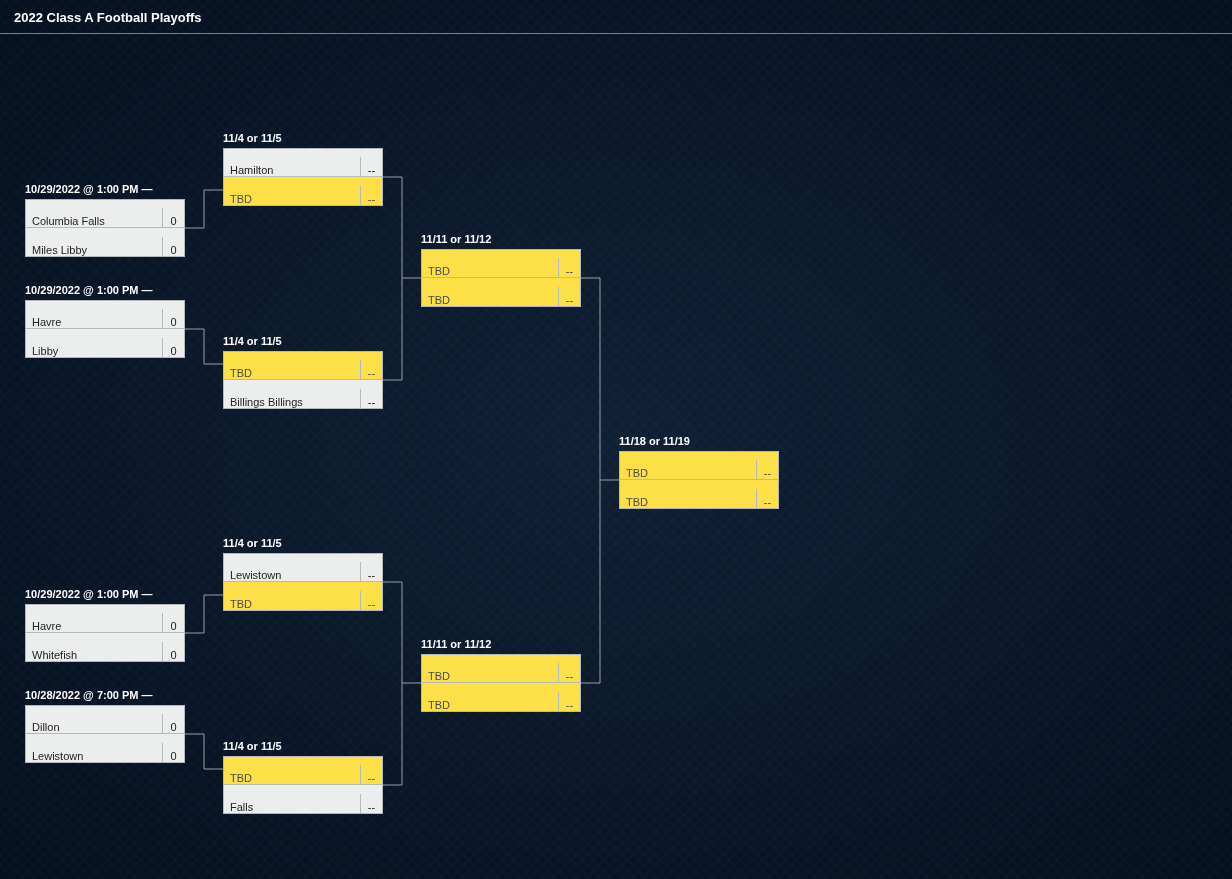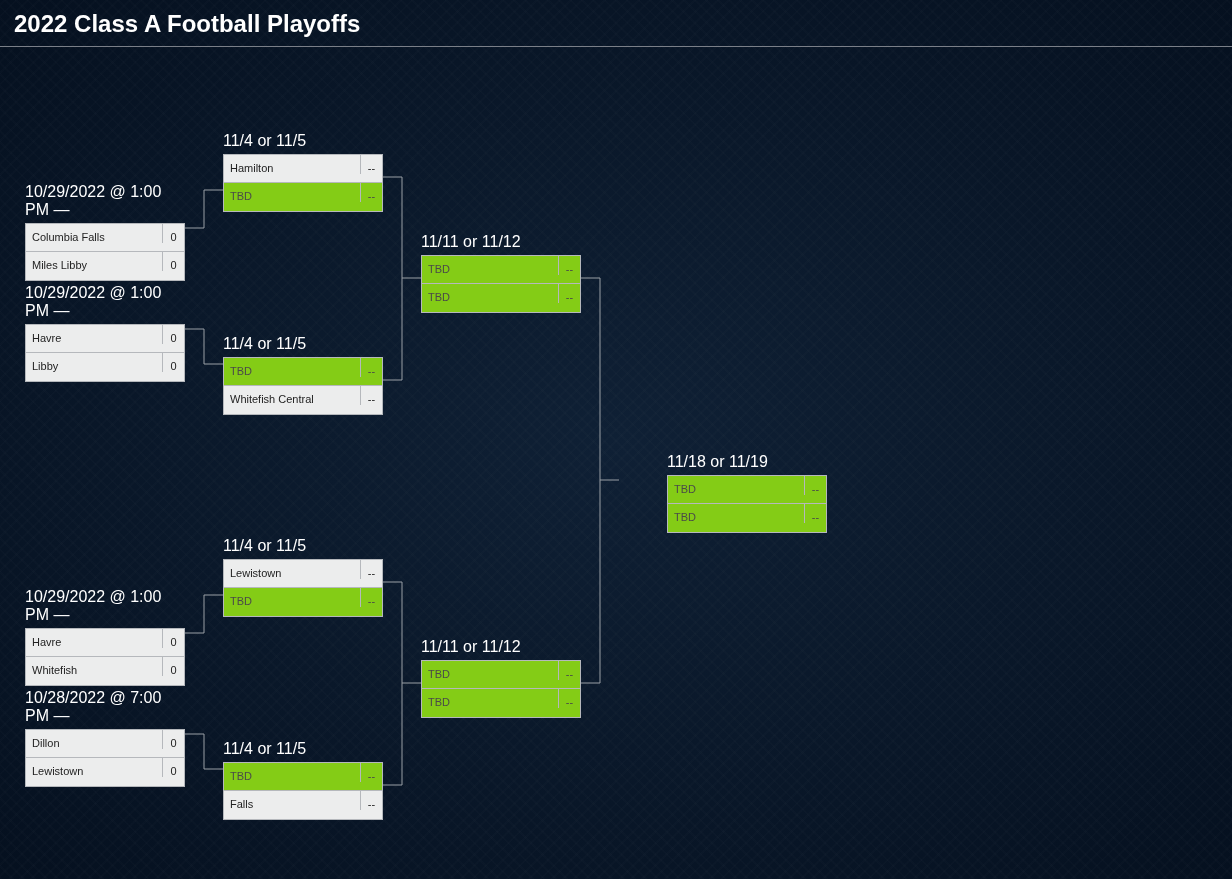--- a/index.html
+++ b/index.html
@@ -10,46 +10,46 @@
       repeating-linear-gradient(-45deg, rgba(255,255,255,0.012) 0, rgba(255,255,255,0.012) 2px, transparent 2px, transparent 8px),
       radial-gradient(ellipse at center, #0f2035 0%, #05101f 100%);
     font-family: Arial, Helvetica, sans-serif;
     color: #fff;
     width: 1232px;
     min-height: 879px;
     position: relative;
     overflow: hidden;
   }
   .title {
-    font-size: 24px;
+    font-size: 13px;
     font-weight: bold;
     color: #fff;
     padding: 10px 0 8px 14px;
     border-bottom: 1px solid #7a7f88;
   }
   .bracket {
     position: absolute;
     left: 0;
     top: 40px;
     width: 1232px;
     height: 820px;
   }
   .match {
     position: absolute;
     width: 160px;
   }
   .match-header {
-    font-size: 16px;
-    font-weight: normal;
+    font-size: 11px;
+    font-weight: bold;
     color: #fff;
     padding: 0 0 4px 0;
   }
   .team-row {
     display: flex;
-    align-items: flex-start;
+    align-items: flex-end;
     height: 29px;
     border: 1px solid #b5b8bc;
   }
   .team-row + .team-row { border-top: none; }
   .team-name {
     flex: 1;
     font-size: 11px;
     padding: 7px 6px 0 6px;
     color: #222;
     white-space: nowrap;
@@ -60,21 +60,21 @@
     font-size: 11px;
     text-align: center;
     padding-top: 7px;
     color: #222;
     border-left: 1px solid #b5b8bc;
   }
   .known {
     background: #eceded;
   }
   .tbd {
-    background: #84cc16;
+    background: #fde047;
   }
   .tbd .team-name, .tbd .team-score { color: #4a4a4a; }
   .connectors {
     position: absolute;
     left: 0; top: 0;
     width: 1232px; height: 820px;
     pointer-events: none;
   }
   .connectors line {
     stroke: #9aa0a6;
@@ -175,21 +175,21 @@
         <div class="team-score">--</div>
       </div>
     </div>
     <div class="match" style="left: 223px; top: 295px;">
       <div class="match-header">11/4 or 11/5</div>
       <div class="team-row tbd">
         <div class="team-name">TBD</div>
         <div class="team-score">--</div>
       </div>
       <div class="team-row known">
-        <div class="team-name">Whitefish Central</div>
+        <div class="team-name">Billings Billings</div>
         <div class="team-score">--</div>
       </div>
     </div>
     <div class="match" style="left: 223px; top: 497px;">
       <div class="match-header">11/4 or 11/5</div>
       <div class="team-row known">
         <div class="team-name">Lewistown</div>
         <div class="team-score">--</div>
       </div>
       <div class="team-row tbd">
@@ -223,21 +223,21 @@
       <div class="match-header">11/11 or 11/12</div>
       <div class="team-row tbd">
         <div class="team-name">TBD</div>
         <div class="team-score">--</div>
       </div>
       <div class="team-row tbd">
         <div class="team-name">TBD</div>
         <div class="team-score">--</div>
       </div>
     </div>
-    <div class="match" style="left: 619px; top: 413px; margin-left: 48px;">
+    <div class="match" style="left: 619px; top: 395px;">
       <div class="match-header">11/18 or 11/19</div>
       <div class="team-row tbd">
         <div class="team-name">TBD</div>
         <div class="team-score">--</div>
       </div>
       <div class="team-row tbd">
         <div class="team-name">TBD</div>
         <div class="team-score">--</div>
       </div>
     </div>

